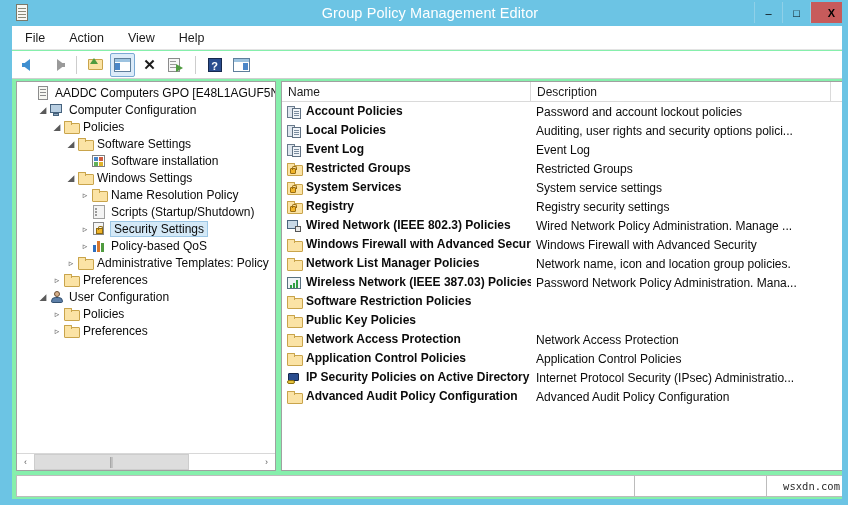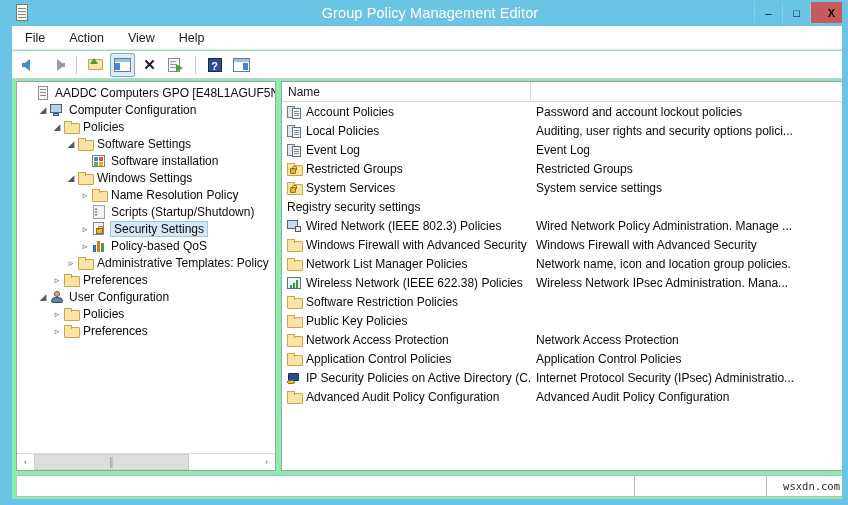--- a/index.html
+++ b/index.html
@@ -247,23 +247,24 @@
     display: flex;
     height: 19px;
     align-items: center;
     font-size: 12px;
     color: #0b0b0b;
     white-space: nowrap;
     cursor: default;
   }
   .lrow .cell-name {
     width: 249px;
-    display: flex; align-items: center;
+    display: flex; align-items: flex-start;
     padding-left: 4px;
     overflow: hidden;
+    font-weight: bold;
   }
   .lrow .licon {
     width: 16px; height: 16px;
     flex: 0 0 16px;
     margin-right: 4px;
     position: relative;
   }
   .lrow .cell-desc {
     width: 310px;
     padding-left: 5px;
@@ -781,20 +782,21 @@
               <span class="grip">║</span>
             </div>
           </div>
           <div class="sb-arrow">›</div>
         </div>
       </div>
 
       <div id="list-pane">
         <div id="list-header">
           <div class="col-head name">Name</div>
+          <div class="col-head desc">Description</div>
         </div>
         <div id="list-body">
             <div class="lrow">
               <div class="cell-name">
                 <span class="licon">
                   <div class="ic ic-snapin">
                     <span class="b1"></span>
                     <span class="b2"></span>
                     <span class="l1"></span>
                     <span class="l2"></span>
@@ -851,20 +853,28 @@
                 <span class="licon">
                   <div class="ic ic-folder ic-folder-lock">
                     <span class="lk"></span>
                   </div>
                 </span>
                 <span>System Services</span>
               </div>
               <div class="cell-desc">System service settings</div>
             </div>
             <div class="lrow">
+              <div class="cell-name">
+                <span class="licon">
+                  <div class="ic ic-folder ic-folder-lock">
+                    <span class="lk"></span>
+                  </div>
+                </span>
+                <span>Registry</span>
+              </div>
               <div class="cell-desc">Registry security settings</div>
             </div>
             <div class="lrow">
               <div class="cell-name">
                 <span class="licon">
                   <div class="ic ic-wired">
                     <span class="scr"></span>
                     <span class="plug"></span>
                   </div>
                 </span>
@@ -893,23 +903,23 @@
             <div class="lrow">
               <div class="cell-name">
                 <span class="licon">
                   <div class="ic ic-wireless">
                     <span class="bg"></span>
                     <span class="ba a"></span>
                     <span class="ba b"></span>
                     <span class="ba c"></span>
                   </div>
                 </span>
-                <span>Wireless Network (IEEE 622.38) Policies</span>
-              </div>
-              <div class="cell-desc">Wireless Network IPsec Administration. Mana...</div>
+                <span>Wireless Network (IEEE 387.03) Policies</span>
+              </div>
+              <div class="cell-desc">Password Network Policy Administration. Mana...</div>
             </div>
             <div class="lrow">
               <div class="cell-name">
                 <span class="licon">
                   <div class="ic ic-folder"></div>
                 </span>
                 <span>Software Restriction Policies</span>
               </div>
               <div class="cell-desc"></div>
             </div>

